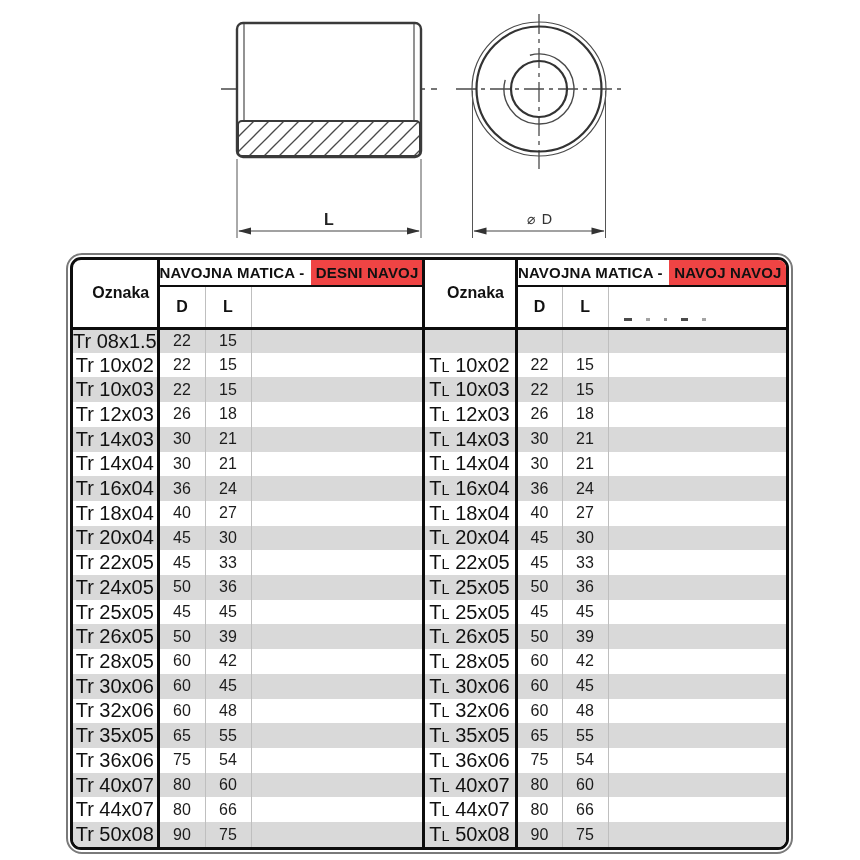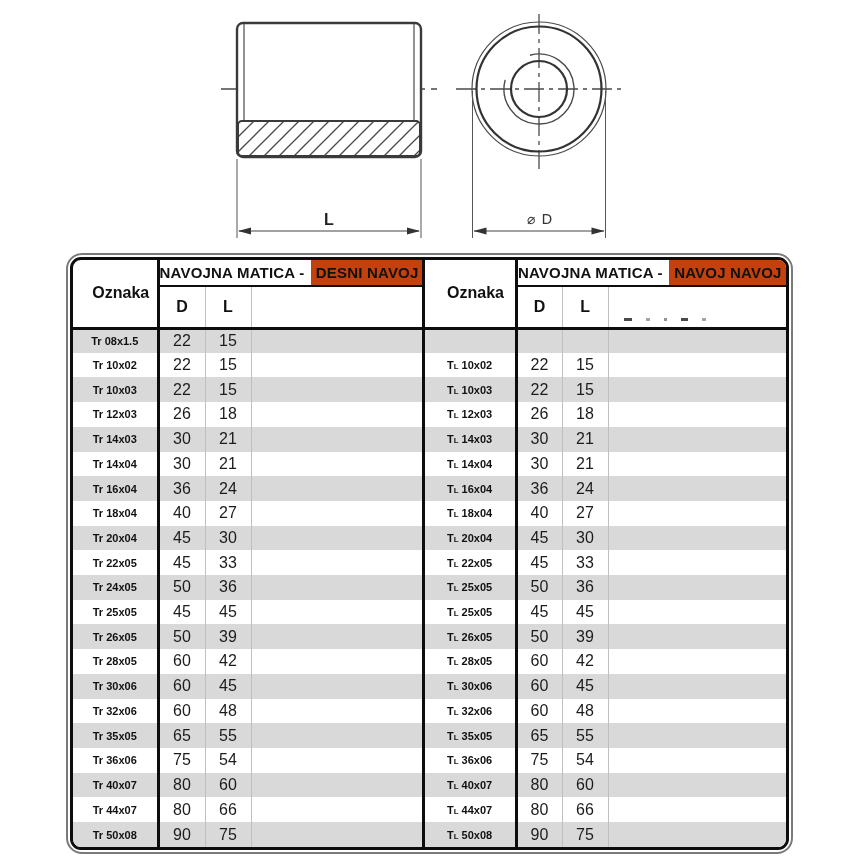--- a/index.html
+++ b/index.html
@@ -25,24 +25,24 @@
   th,td{padding:0;margin:0;text-align:center;vertical-align:middle;overflow:hidden;white-space:nowrap;}
   thead tr.r1{height:26px;}
   thead tr.r2{height:42px;}
   tbody tr{height:24.7px;}
   tbody tr:nth-child(odd){background:#d9d9d9;}
   .v-strong{border-right:3px solid #0d0d0d;}
   .v-light{border-right:1px solid #bfbfbf;}
   .hb2{border-bottom:2px solid #0d0d0d;}
   .hb3{border-bottom:3px solid #0d0d0d;}
   .title-cell{font-weight:bold;font-size:15px;letter-spacing:0.2px;}
-  .hl{background:#c2410c;border-radius:7px;padding:10px 5px;margin-left:2px;}
+  .hl{background:#ef4444;border-radius:7px;padding:10px 5px;margin-left:2px;}
   .oz-head{font-weight:bold;font-size:16px;padding-left:12px;}
   .dl-head{font-weight:bold;font-size:16px;}
-  td.c-oz{font-weight:bold;font-size:11px;}
+  td.c-oz{font-weight:normal;font-size:20px;}
   td.c-num{font-weight:normal;font-size:16px;color:#1c1c1c;}
   .sc{font-size:0.72em;}
   
   .artifacts{position:absolute;left:624px;top:318px;width:170px;height:5px;}
   .artifacts span{display:inline-block;height:3px;background:#4a4a4a;vertical-align:top;margin-right:14px;}
   .a1{width:8px;} .a2{width:4px;opacity:.5;} .a3{width:3px;opacity:.6;} .a4{width:7px;} .a5{width:4px;opacity:.5;}
 </style>
 </head>
 <body>
 

